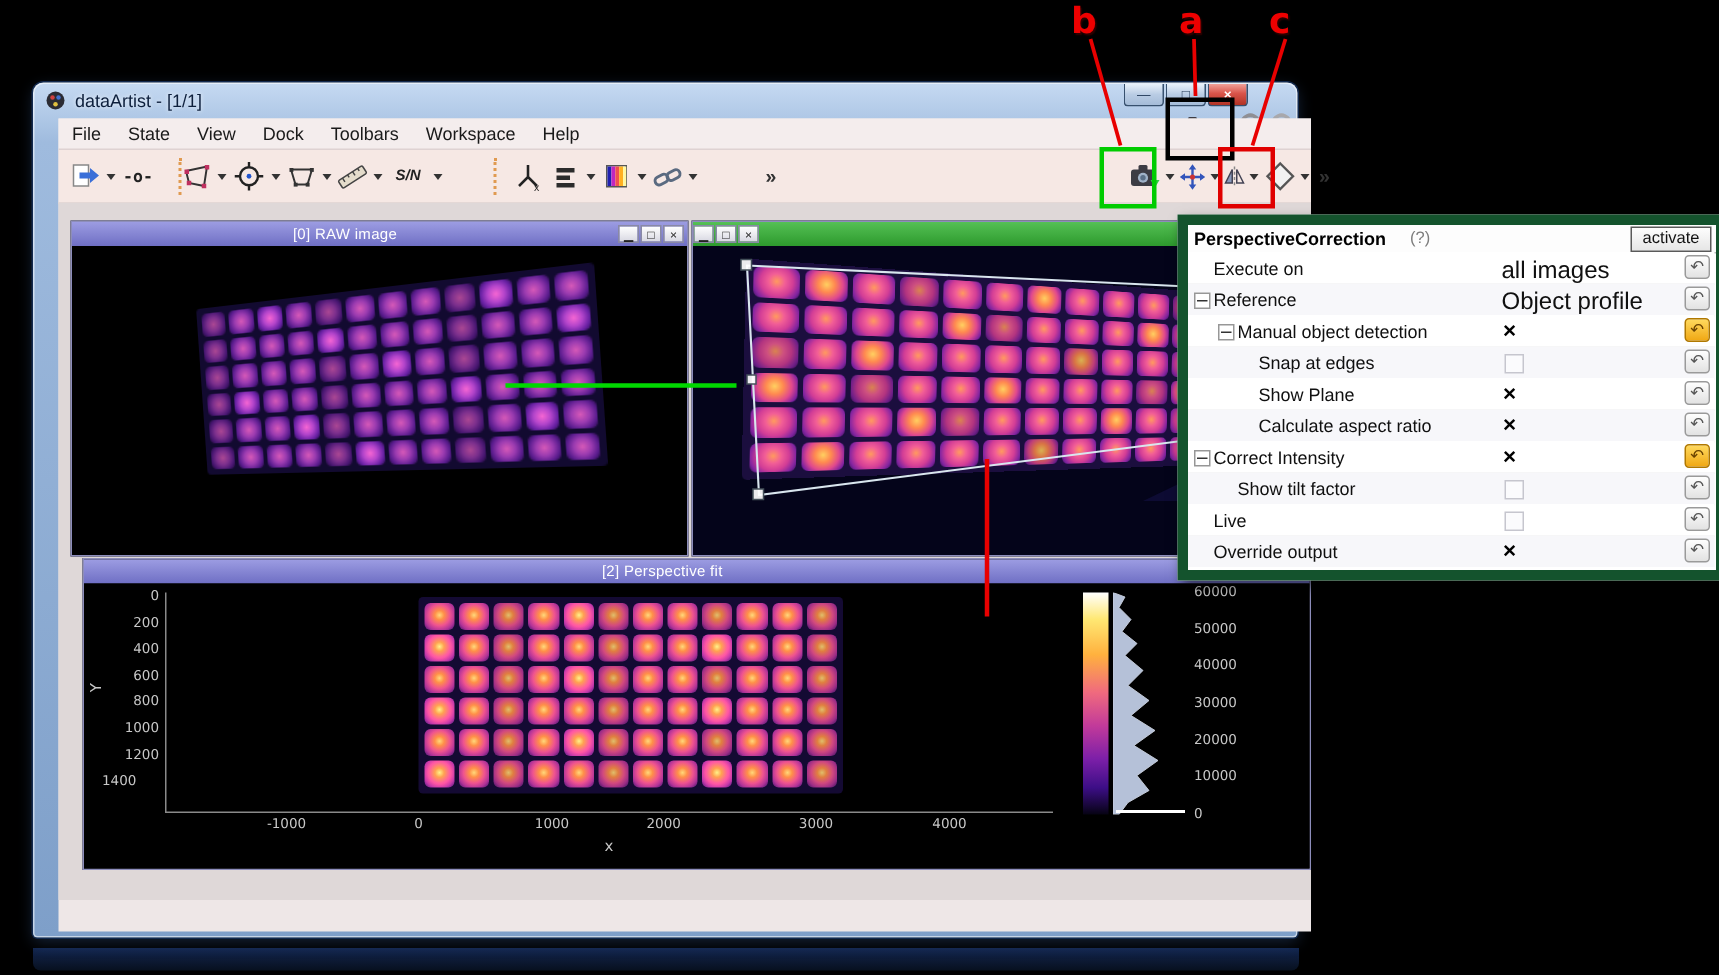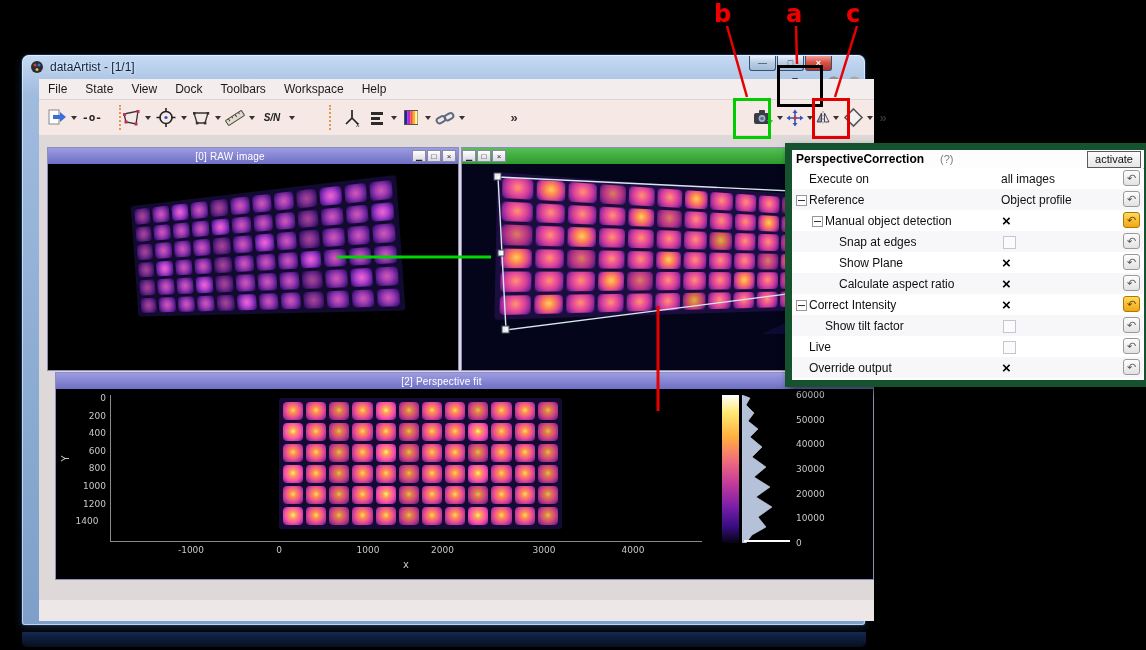--- a/index.html
+++ b/index.html
@@ -80,21 +80,21 @@
   #prop-help{position:absolute;left:148px;top:3px;font-size:11px;color:#7d7d7d;}
   #activate{position:absolute;right:3px;top:1px;height:15px;padding:0 7px;border:1px solid #5a5a5a;
     background:linear-gradient(#fdfdfd,#e6e6e6);font-size:11px;line-height:14px;color:#111;}
   .prow{position:absolute;left:0;width:351px;height:21px;border-bottom:1px solid #ececec;background:#fff;}
   .prow.alt{background:#f7f7fa;}
   .lbl{position:absolute;top:4px;font-size:12px;color:#101010;white-space:nowrap;}
   .l0{left:17px;} .l1{left:33px;} .l2{left:47px;}
   .exp{position:absolute;top:6px;width:9px;height:9px;border:1px solid #979797;background:#fff;box-sizing:content-box;}
   .exp::after{content:"";position:absolute;left:1px;right:1px;top:4px;height:1px;background:#333;}
   .e0{left:4px;} .e1{left:20px;}
-  .val{position:absolute;left:209px;top:4px;font-size:12px;color:#101010;}
+  .val{position:absolute;left:209px;top:4px;font-size:16px;color:#101010;}
   .mark{position:absolute;left:210px;top:1px;font-weight:900;font-size:15px;color:#000;line-height:19px;}
   .ebox{position:absolute;left:211px;top:5px;width:11px;height:11px;border:1px solid #c6c6ce;background:#fbfbfd;}
   .rst{position:absolute;right:3px;top:2px;width:17px;height:16px;border:1px solid #9a9a9a;border-radius:3px;
     background:linear-gradient(#fefefe,#e2e2e2);font-size:11px;line-height:14px;text-align:center;color:#555;box-sizing:border-box;}
   .rst.mod{background:linear-gradient(#ffd95e,#f0a814);border-color:#b07800;color:#6a4200;}
 
   
   .annbox{position:absolute;z-index:45;background:transparent;}
   #box-green{left:733px;top:98px;width:32px;height:35px;border:3px solid #00cc00;}
   #box-red{left:812px;top:98px;width:32px;height:35px;border:3px solid #e00000;}
@@ -491,21 +491,21 @@
           <div class="dcontent">
             <span class="tick" style="left:6px;top:64px;transform:rotate(-90deg);font-size:10px;">Y</span>
 
             <span class="tick" style="left:12px;top:4px;width:38px;text-align:right;">0</span>
             <span class="tick" style="left:12px;top:22px;width:38px;text-align:right;">200</span>
             <span class="tick" style="left:12px;top:39px;width:38px;text-align:right;">400</span>
             <span class="tick" style="left:12px;top:57px;width:38px;text-align:right;">600</span>
             <span class="tick" style="left:12px;top:74px;width:38px;text-align:right;">800</span>
             <span class="tick" style="left:12px;top:92px;width:38px;text-align:right;">1000</span>
             <span class="tick" style="left:12px;top:110px;width:38px;text-align:right;">1200</span>
-            <span class="tick" style="left:12px;top:127px;width:38px;text-align:center;">1400</span>
+            <span class="tick" style="left:12px;top:127px;width:38px;text-align:left;">1400</span>
             <div class="axline" style="left:54px;top:6px;width:1px;height:147px;"></div>
             <div class="axline" style="left:54px;top:152px;width:592px;height:1px;"></div>
 
             <span class="tick" style="left:110px;top:156px;width:50px;text-align:center;">-1000</span>
             <span class="tick" style="left:198px;top:156px;width:50px;text-align:center;">0</span>
             <span class="tick" style="left:287px;top:156px;width:50px;text-align:center;">1000</span>
             <span class="tick" style="left:375px;top:156px;width:50px;">2000</span>
             <span class="tick" style="left:463px;top:156px;width:50px;text-align:center;">3000</span>
             <span class="tick" style="left:552px;top:156px;width:50px;text-align:center;">4000</span>
             <span class="tick" style="left:330px;top:170px;width:40px;text-align:center;font-size:10px;">x</span>

